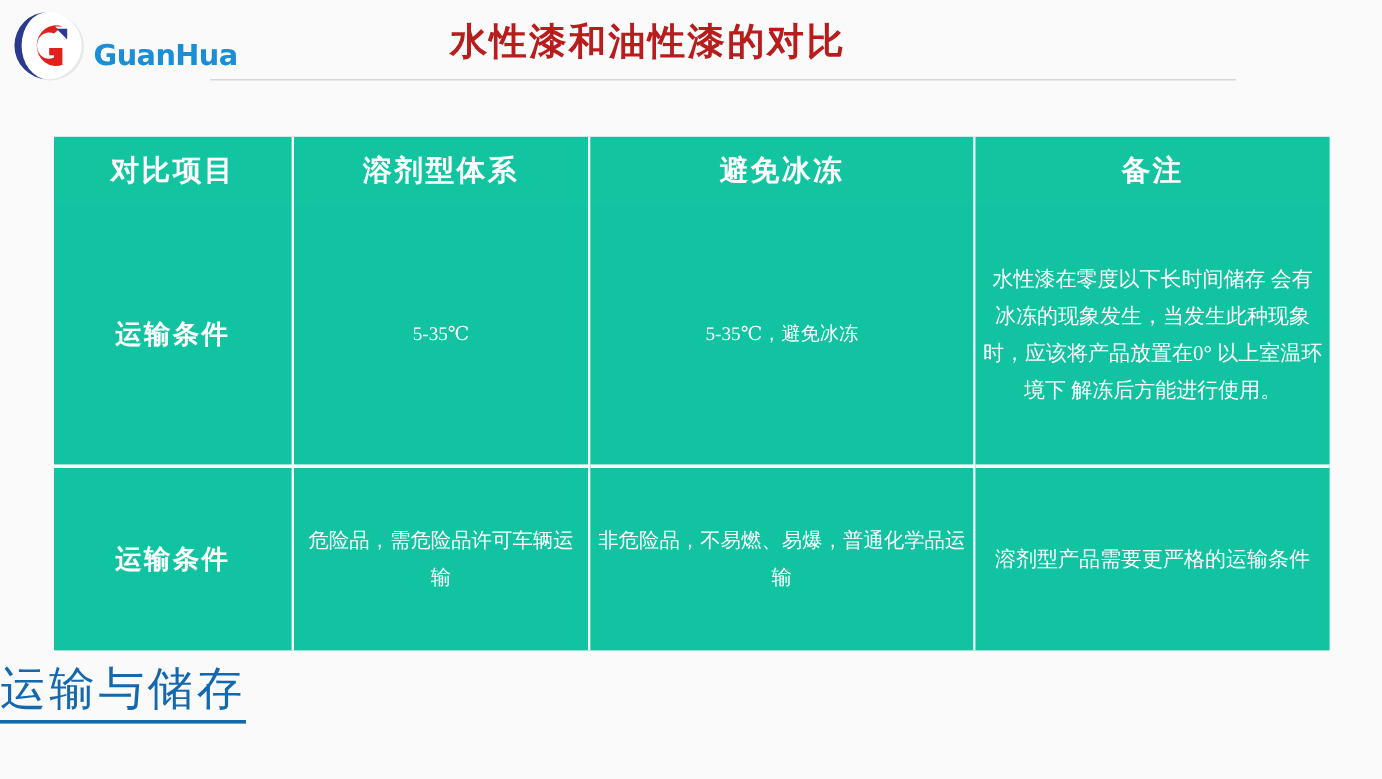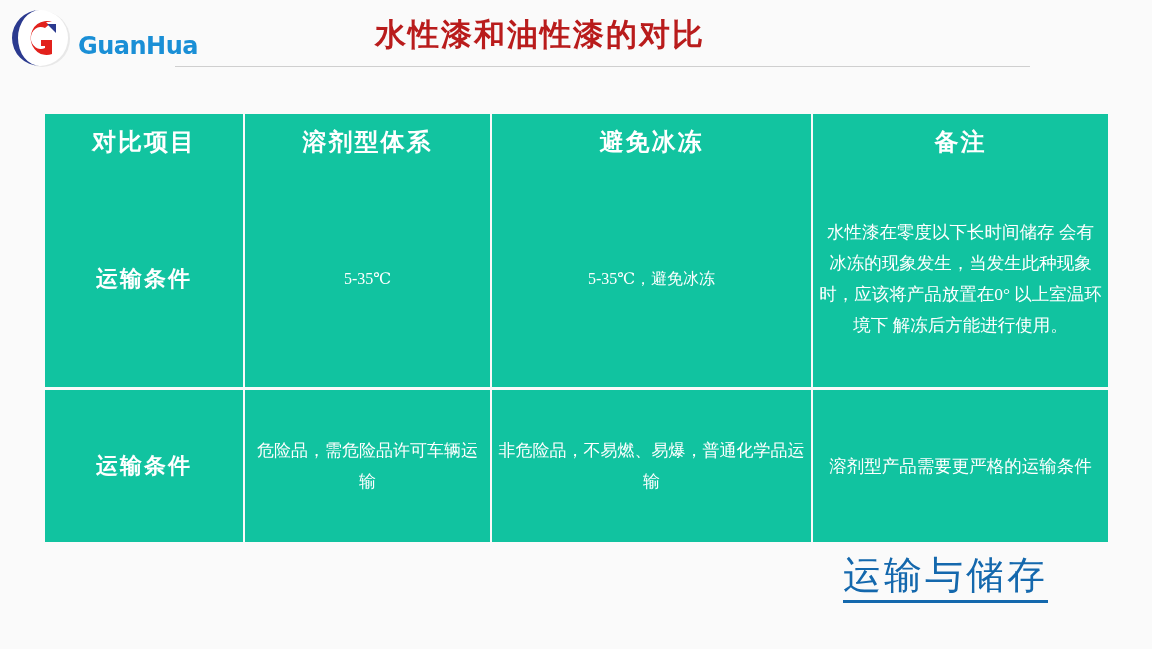--- a/index.html
+++ b/index.html
@@ -145,21 +145,21 @@
   .cell-note-top {
     vertical-align: middle;
   }
 
   
   .footer-caption {
     position: absolute;
     left: 0;
     top: 552px;
     width: 1048px;
-    text-align: right;
+    text-align: left;
   }
   .footer-caption span {
     font-family: "Liberation Serif", "DejaVu Serif", serif;
     font-size: 38px;
     color: #1468ad;
     letter-spacing: 3px;
     border-bottom: 3px solid #1468ad;
     padding-bottom: 2px;
     display: inline-block;
     line-height: 46px;

